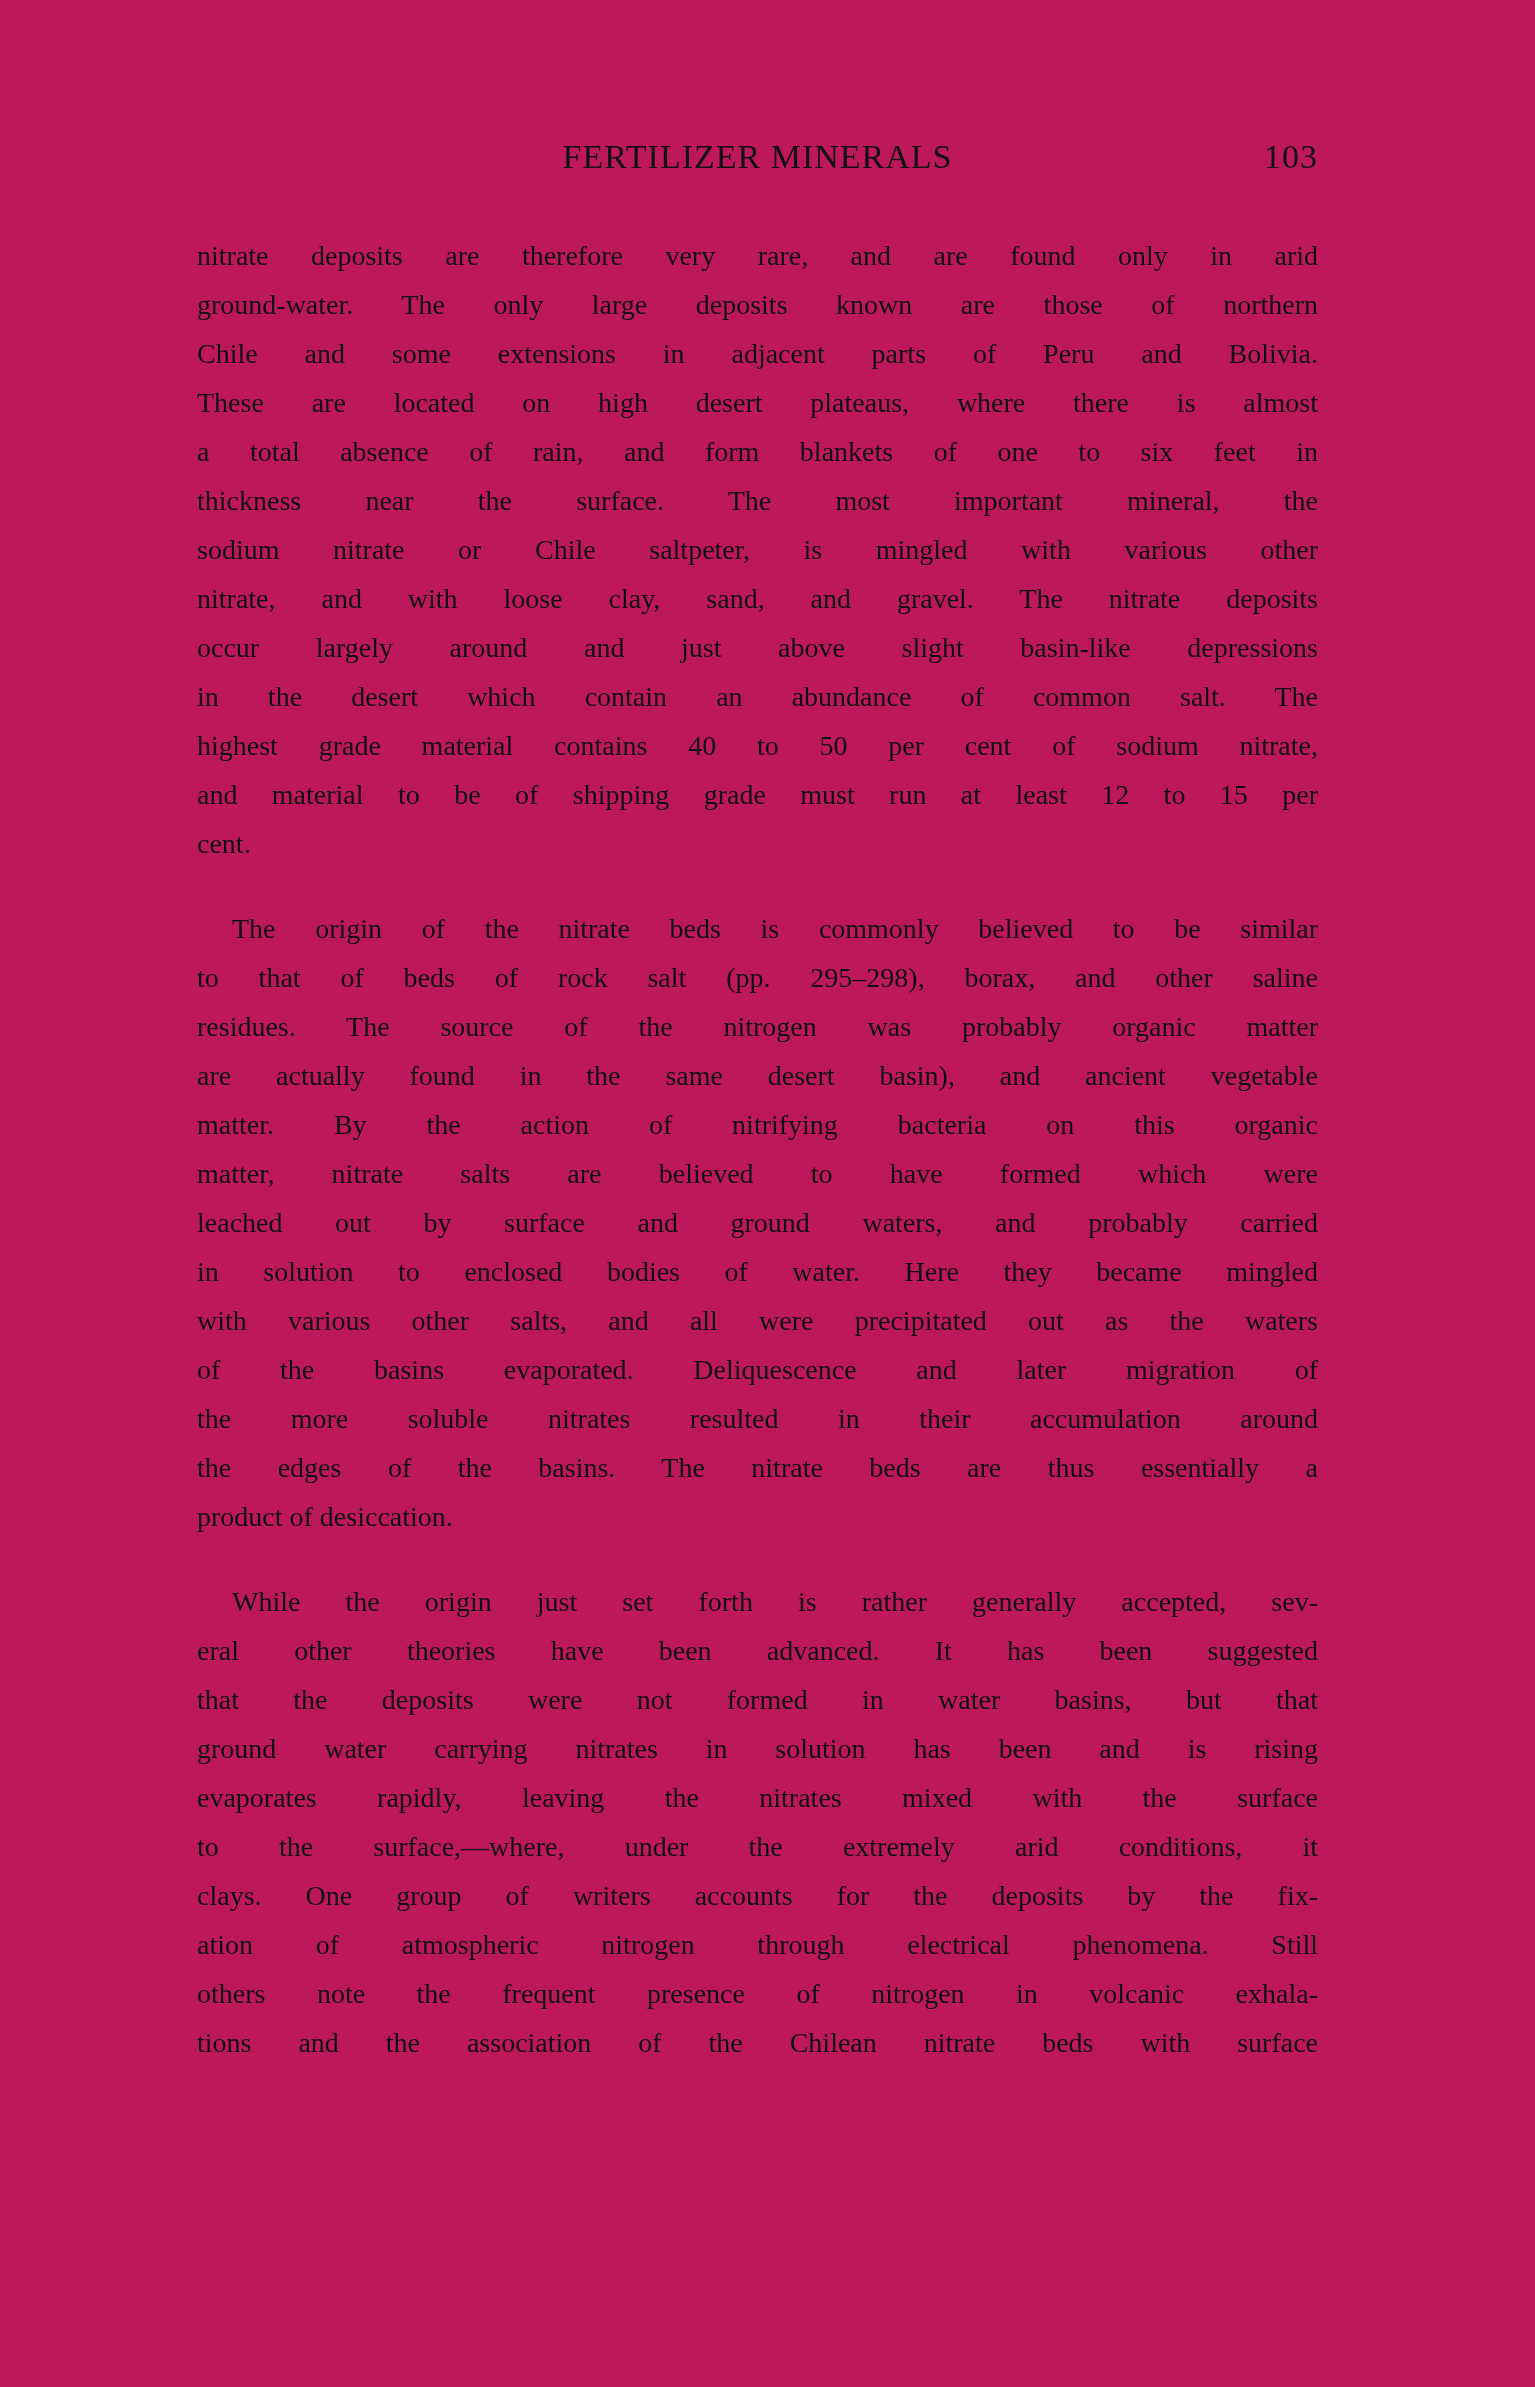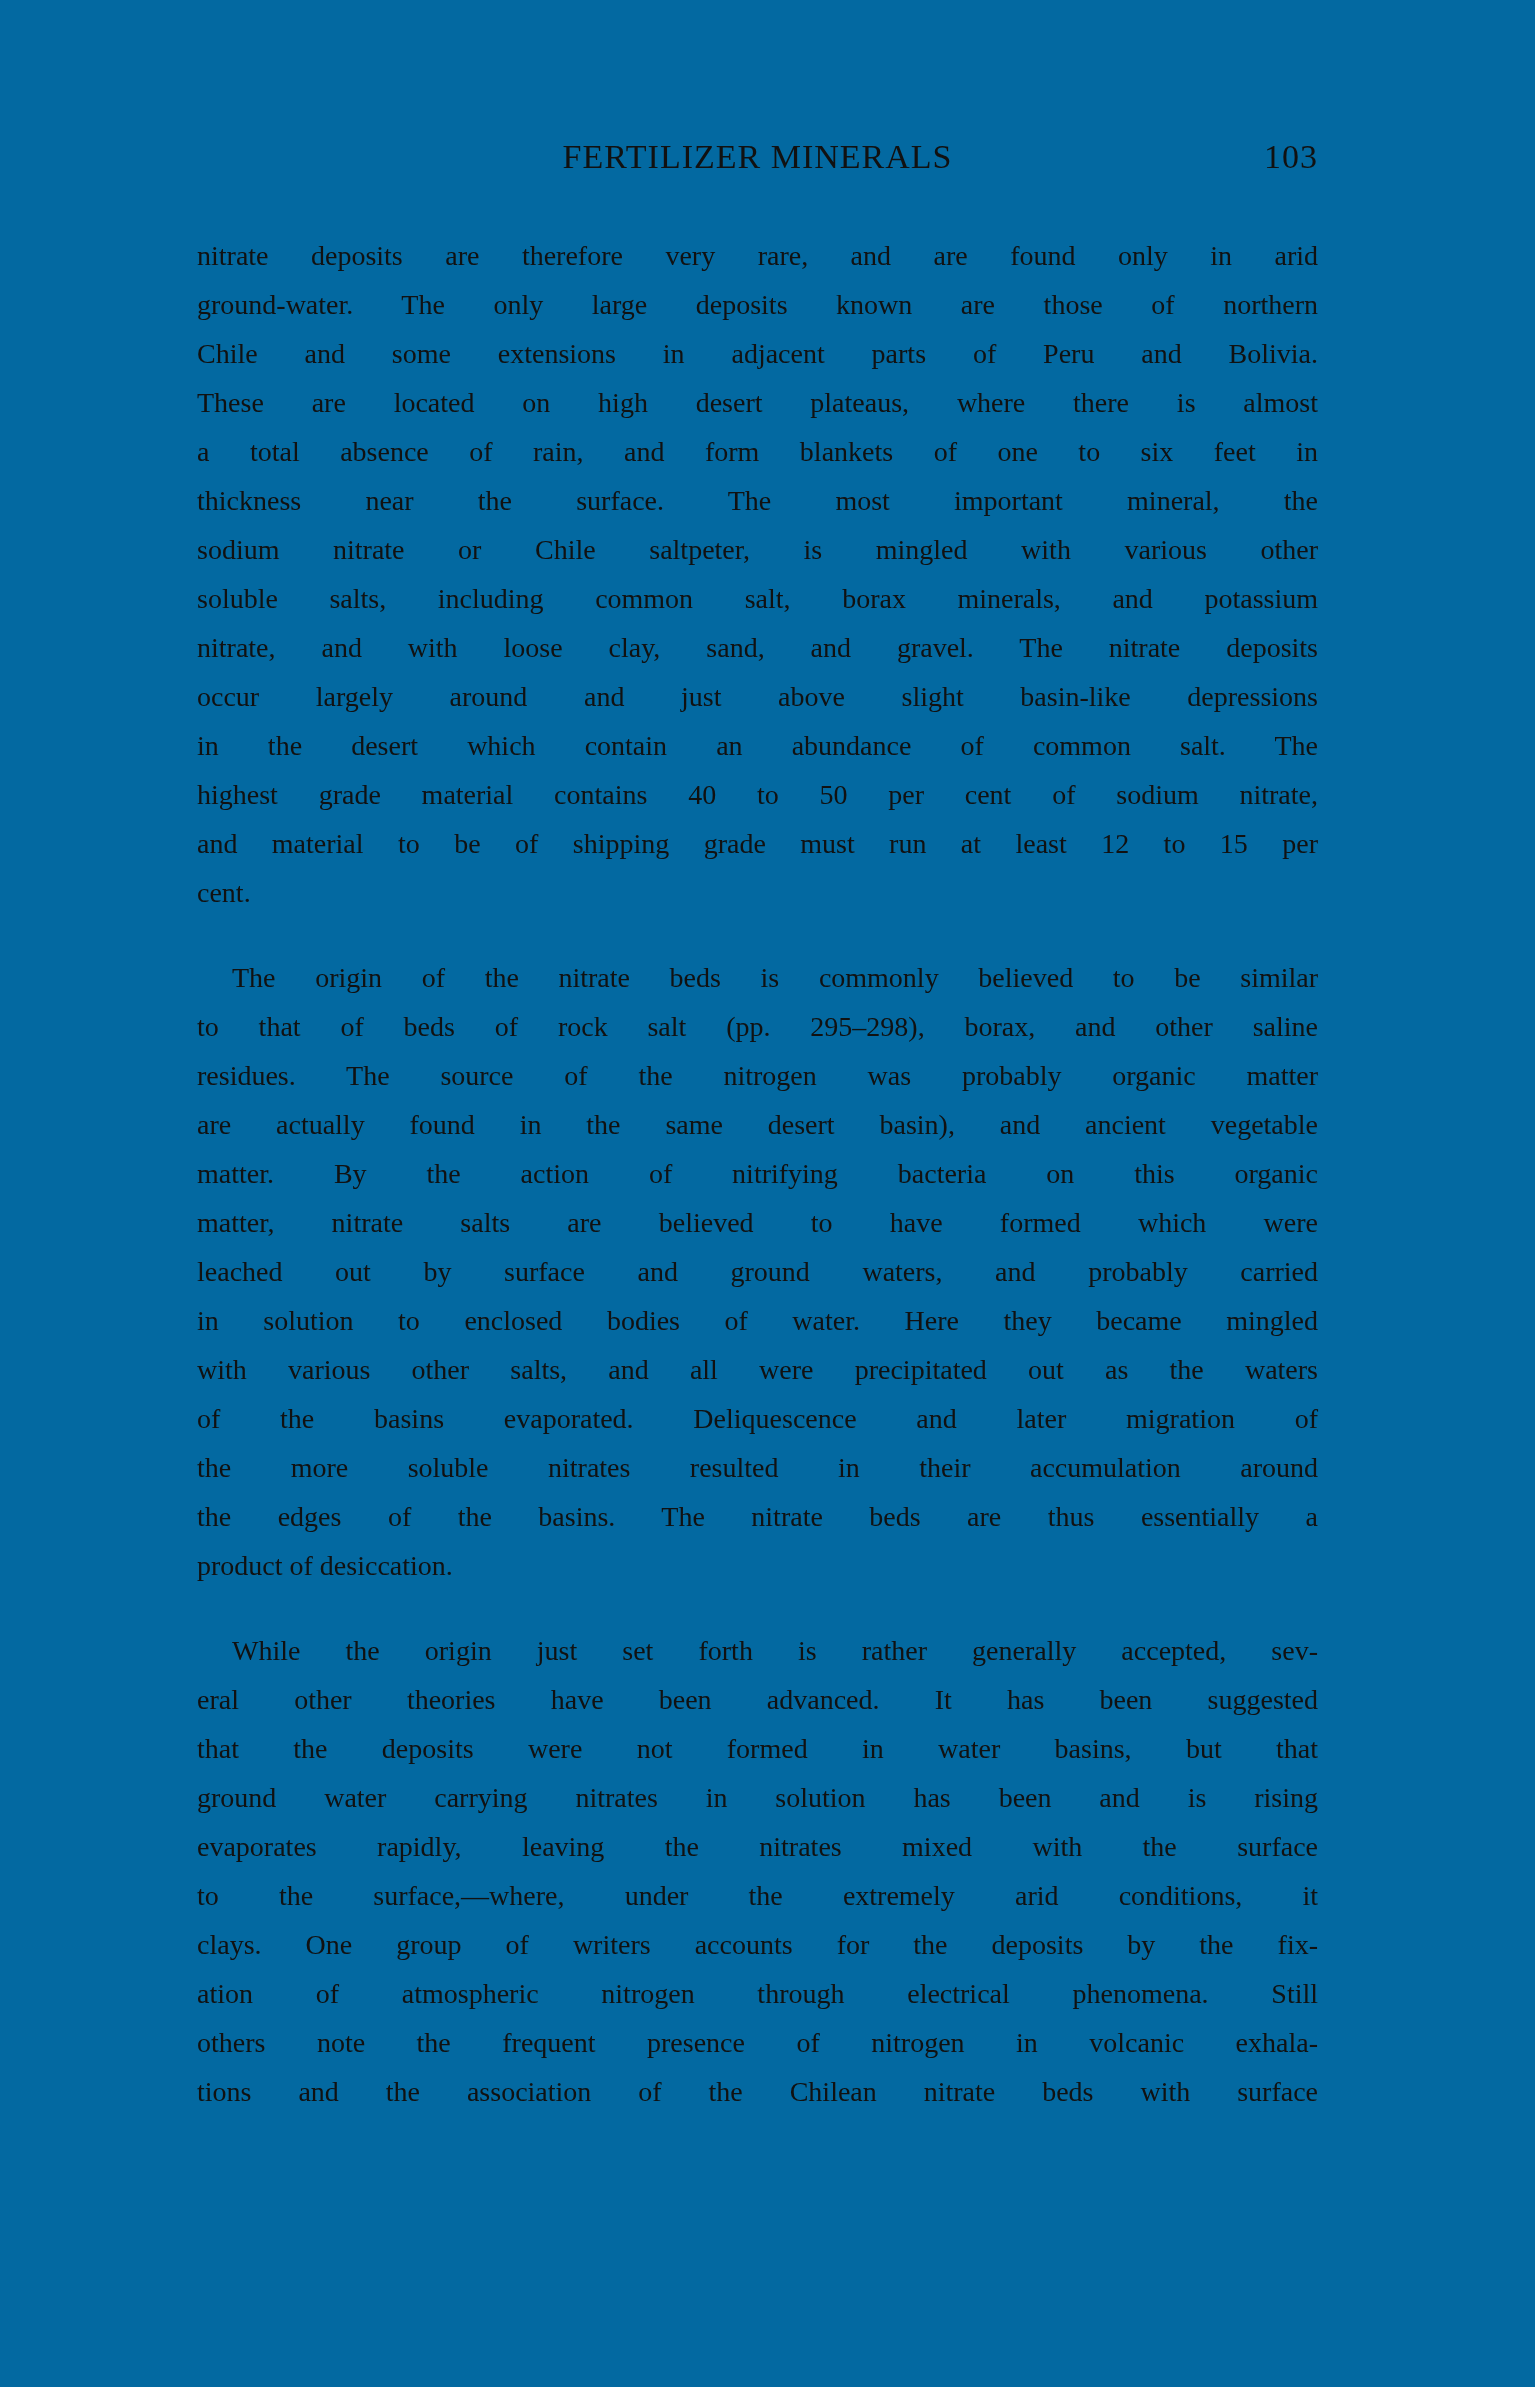--- a/index.html
+++ b/index.html
@@ -1,17 +1,17 @@
 <!DOCTYPE html>
 <html><head>
 <meta charset="utf-8">
 <style>
   html, body { margin: 0; padding: 0; background: #ffffff; }
   body { width: 1535px; height: 2387px; position: relative; overflow: hidden; }
-  .page { position: absolute; left: 0; top: 0; width: 1535px; height: 2387px; background: #0369a1; color: #111111; }
+  .page { position: absolute; left: 0; top: 0; width: 1535px; height: 2387px; background: #be185d; color: #111111; }
   .running-head { position: absolute; left: 197px; top: 133px; width: 1121px; height: 48px; font-family: "Liberation Serif", "DejaVu Serif", serif; font-size: 34px; line-height: 48px; letter-spacing: 1px; }
   .running-head .title { position: absolute; left: 0; right: 0; text-align: center; }
   .running-head .pageno { position: absolute; right: 0; top: 0; }
   .body { position: absolute; left: 197px; top: 231px; width: 1121px; font-family: "Liberation Serif", "DejaVu Serif", serif; font-size: 28px; }
   .line { display: block; height: 49px; line-height: 49px; white-space: nowrap; text-align: justify; text-align-last: justify; overflow: visible; }
   .line.last { text-align-last: left; }
   .line.indent { padding-left: 35px; margin-top: 36px; }
 </style>
 </head>
 <body>
@@ -25,21 +25,20 @@
   <div class="body">
 
     <div>
       <span class="line">nitrate deposits are therefore very rare, and are found only in arid</span>
       <span class="line">ground-water. The only large deposits known are those of northern</span>
       <span class="line">Chile and some extensions in adjacent parts of Peru and Bolivia.</span>
       <span class="line">These are located on high desert plateaus, where there is almost</span>
       <span class="line">a total absence of rain, and form blankets of one to six feet in</span>
       <span class="line">thickness near the surface. The most important mineral, the</span>
       <span class="line">sodium nitrate or Chile saltpeter, is mingled with various other</span>
-      <span class="line">soluble salts, including common salt, borax minerals, and potassium</span>
       <span class="line">nitrate, and with loose clay, sand, and gravel. The nitrate deposits</span>
       <span class="line">occur largely around and just above slight basin-like depressions</span>
       <span class="line">in the desert which contain an abundance of common salt. The</span>
       <span class="line">highest grade material contains 40 to 50 per cent of sodium nitrate,</span>
       <span class="line">and material to be of shipping grade must run at least 12 to 15 per</span>
       <span class="line last">cent.</span>
     </div>
 
     <div>
       <span class="line indent">The origin of the nitrate beds is commonly believed to be similar</span>

